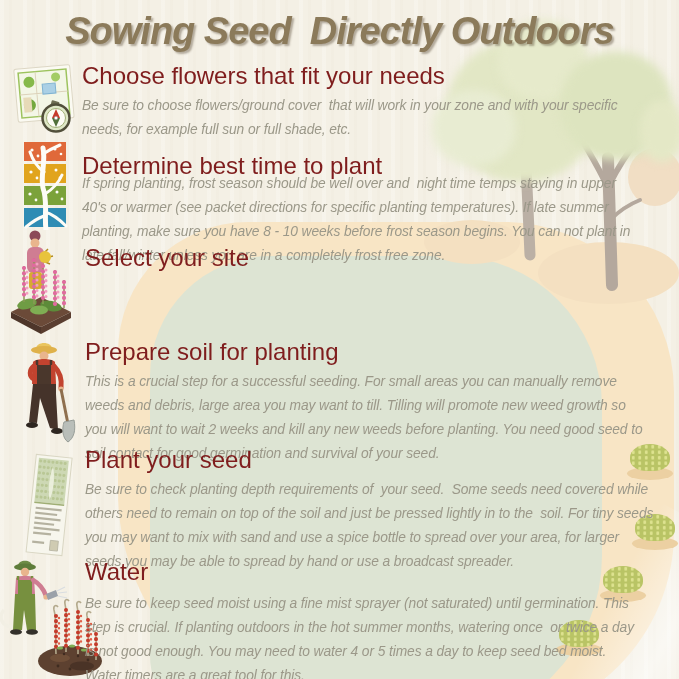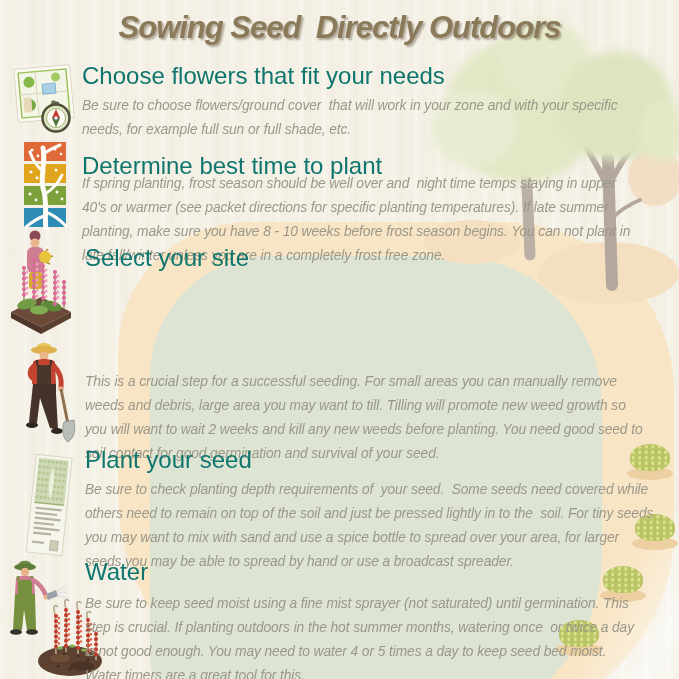--- a/index.html
+++ b/index.html
@@ -51,27 +51,27 @@
     border-radius:50% 50% 42% 42%;
   }
   .b1{left:627px; top:444px;}
   .b2{left:632px; top:514px;}
   .b3{left:600px; top:566px;}
   .b4{left:556px; top:620px;}
   
   .content{position:absolute; inset:0; z-index:5;}
   .title{
     position:absolute; left:0; right:0; top:10px; text-align:center;
-    font-size:31px; font-weight:bold; font-style:italic; letter-spacing:-1px;
+    font-size:38px; font-weight:bold; font-style:italic; letter-spacing:-1px;
     color:#8b7a5a; text-shadow:2px 2px 2px rgba(70,55,35,.38);
     white-space:pre-wrap;
   }
   .icon{position:absolute;}
   .s-head{
-    position:absolute; font-size:24px; color:#0f766e; letter-spacing:0;
+    position:absolute; font-size:24px; color:#7f1d1d; letter-spacing:0;
     white-space:nowrap;
   }
   .s-body{
     position:absolute; font-size:13.8px; font-style:italic; line-height:24px;
     color:#9b9889; letter-spacing:-.1px; white-space:pre-wrap;
   }
 </style>
 </head>
 <body>
 
@@ -216,20 +216,21 @@
       <rect x="21" y="27" width="14" height="19" fill="#4a372c"></rect>
       <path d="M18 28 C13 32 13 38 18 41" stroke="#c2432f" stroke-width="5" fill="none" stroke-linecap="round"></path>
       <path d="M38 28 C44 34 46 42 45 50" stroke="#c2432f" stroke-width="5" fill="none" stroke-linecap="round"></path>
       <path d="M17 46 L13 84 L21 85 L24 60 L34 90 L42 92 L40 56 L40 46 Z" fill="#45332a"></path>
       <ellipse cx="16" cy="87" rx="6" ry="3" fill="#2e2620"></ellipse>
       <ellipse cx="41" cy="93" rx="6" ry="3" fill="#2e2620"></ellipse>
       <circle cx="45" cy="51" r="2.6" fill="#e9b58d"></circle>
       <path d="M45 51 L52 86" stroke="#8f6f4e" stroke-width="3"></path>
       <path d="M48 84 L58 82 C60 92 58 100 52 104 C46 100 46 90 48 84 Z" fill="#b9beb9" stroke="#979d97"></path>
     </svg>
+    <div class="s-head" style="left:85px; top:338px;">Prepare soil for planting</div>
     <div class="s-body" style="left:85px; top:370px; width:566px;">This is a crucial step for a successful seeding. For small areas you can manually remove weeds and debris, large area you may want to till. Tilling will promote new weed growth so you will want to wait 2 weeks and kill any new weeds before planting. You need good seed to soil contact for good germination and survival of your seed.</div>
 
     <svg class="icon" style="left:22px; top:450px;" width="54" height="112" viewBox="0 0 54 112">
       <g transform="rotate(6 27 56)">
         <rect x="9" y="6" width="36" height="98" fill="#f7f6ed" stroke="#d9d6c3"></rect>
         <rect x="12" y="9" width="30" height="44" fill="#cdd8b4"></rect>
         <g stroke="#b9c795" stroke-width="3" stroke-dasharray="0.1 4" stroke-linecap="round" fill="none">
           <path d="M14 12 H40 M14 18 H40 M14 24 H40 M14 30 H40 M14 36 H40 M14 42 H40 M14 48 H40"></path>
         </g>
         <path d="M27 50 C24 40 24 28 27 16 C30 28 30 40 27 50" fill="#eef2e0" opacity="0.9"></path>

